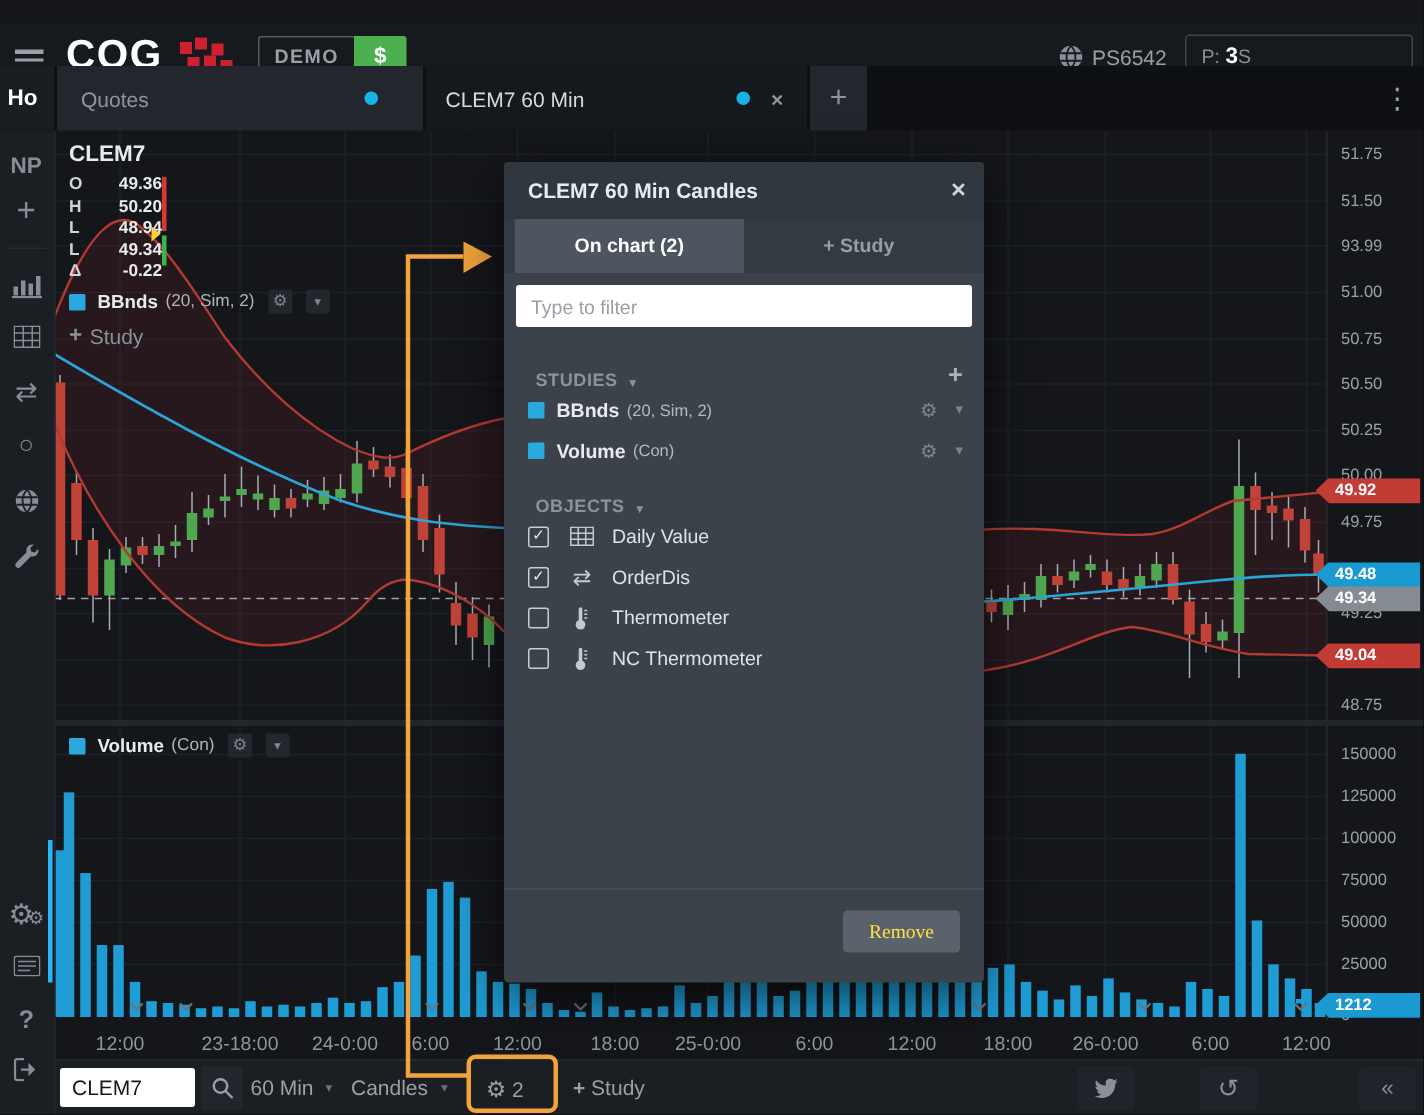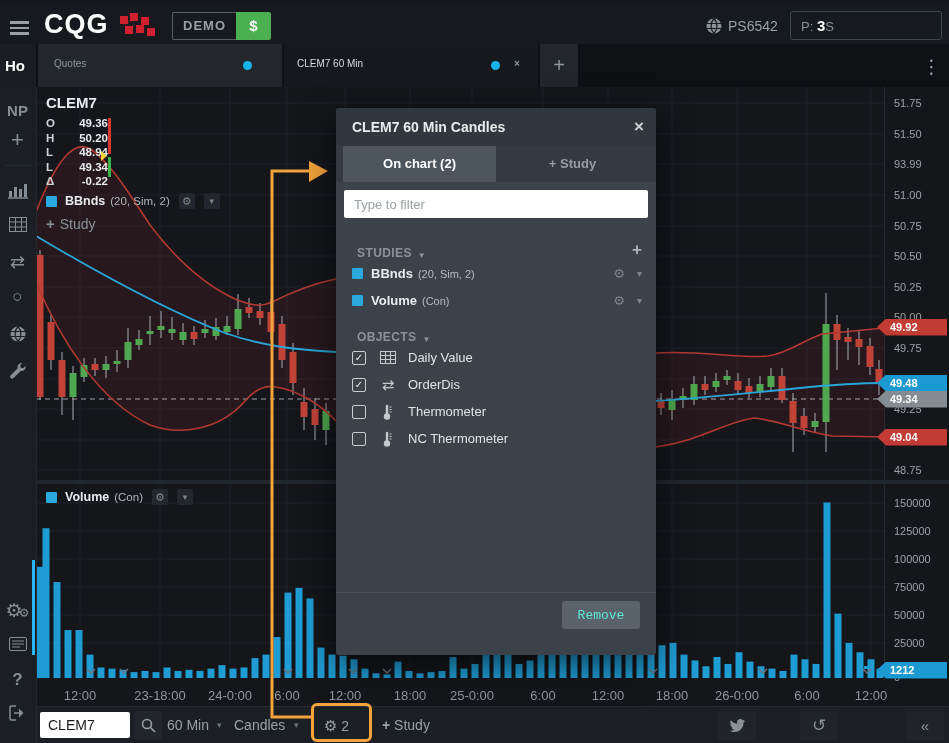--- a/index.html
+++ b/index.html
@@ -1,40 +1,40 @@
 <!DOCTYPE html>
 <html><head>
 <meta charset="utf-8">
 <style>
   html,body{margin:0;padding:0;background:#0b0d10;}
   #app{position:relative;width:949px;height:743px;overflow:hidden;
        font-family:"Liberation Sans","DejaVu Sans",sans-serif;background:#14161a;}
   .abs{position:absolute;}
   
-  #topbar{left:0;top:4px;width:949px;height:44px;background:#16191d;z-index:30;}
+  #topbar{left:0;top:16px;width:949px;height:44px;background:#16191d;z-index:30;}
   .hbar{width:19px;height:2.5px;background:#9aa0a6;margin:3px 0;}
   #logo-text{left:44px;top:5px;font-size:27px;font-weight:bold;color:#fff;letter-spacing:1px;}
   .logo-sq{position:absolute;width:8px;height:8px;background:#cf2030;}
   #demo-group{left:172px;top:8px;display:flex;border-radius:14px;}
   #demo-btn{width:64px;height:28px;line-height:26px;text-align:center;border:1px solid #575d63;
             border-right:none;border-radius:2px 0 0 2px;color:#9aa0a6;font-weight:bold;font-size:13px;letter-spacing:1px;box-sizing:border-box;}
   #dollar-btn{width:35px;height:28px;line-height:28px;text-align:center;background:#4caf50;color:#fff;
             font-weight:bold;font-size:15px;border-radius:0 2px 2px 0;}
   #account{left:728px;top:14px;font-size:14px;color:#9aa0a6;}
   #pos-box{left:790px;top:7px;width:152px;height:29px;border:1px solid #40464d;border-radius:3px;
            box-sizing:border-box;line-height:27px;padding-left:10px;font-size:13px;color:#8a9097;}
   #pos-box b{color:#fff;font-size:15px;}
   
   #tabbar{left:0;top:44px;width:949px;height:43px;background:#0e1013;z-index:30;}
   .tab{position:absolute;top:0;height:43px;box-sizing:border-box;}
   #tab-ho{left:0;width:36px;background:#1a1d22;color:#fff;font-weight:bold;font-size:15px;line-height:43px;padding-left:5px;}
   #tab-quotes{left:38px;width:244px;background:#23272d;}
   #tab-chart{left:284px;width:254px;background:#15181c;}
   #tab-plus{left:540px;width:38px;background:#23272d;text-align:center;line-height:43px;font-size:20px;color:#8f969d;}
-  .tab-label{position:absolute;top:14px;font-size:10px;}
+  .tab-label{position:absolute;top:14px;font-size:14px;}
   .dot{position:absolute;width:9px;height:9px;border-radius:50%;top:17px;}
   #kebab{right:8px;top:11px;font-size:19px;color:#9aa0a6;z-index:31;}
   
   #sidebar{left:0;top:87px;width:36px;height:656px;background:#1b1e23;border-right:1px solid #24282e;z-index:25;}
   .side-item{position:absolute;left:0;width:35px;text-align:center;color:#868d94;}
   
   #chart-bg{left:36px;top:87px;width:913px;height:619px;background:#14161a;z-index:5;}
   #chart-svg{left:36px;top:87px;z-index:10;}
   #axis-sep{left:884px;top:87px;width:1px;height:593px;background:#262b31;z-index:12;}
   #panel-div{left:36px;top:480px;width:913px;height:4px;background:#21262c;z-index:12;}
@@ -93,22 +93,22 @@
   .sparams{font-size:11px;color:#b3bac0;}
   .spacer{flex:1;}
   .mini{color:#7d848b;font-size:13px;margin-left:12px;}
   .caretg{font-size:10px;}
   .obj-row{height:27px;display:flex;align-items:center;padding:0 16px;}
   .cb{width:14px;height:14px;border:1.5px solid #c8cdd2;border-radius:2px;box-sizing:border-box;
       font-size:10px;line-height:11px;text-align:center;color:#eef1f3;font-weight:bold;margin-right:12px;}
   .obj-ic{width:20px;display:flex;justify-content:center;margin-right:10px;}
   .olabel{font-size:13px;color:#dfe3e7;}
   #dlg-footer{position:absolute;bottom:0;left:0;right:0;height:62px;border-top:1px solid #474f57;}
-  #remove-btn{position:absolute;right:16px;top:8px;width:78px;height:28px;background:#5a626b;border:none;
-      border-radius:3px;color:#5eead4;font-size:13px;font-family:Liberation Mono, monospace;}
+  #remove-btn{position:absolute;right:16px;top:14px;width:78px;height:28px;background:#5a626b;border:none;
+      border-radius:3px;color:#fde047;font-size:13px;font-family:Liberation Serif, serif;}
   .tri-right{width:0;height:0;border-top:5px solid transparent;border-bottom:5px solid transparent;border-left:6px solid #ffd23a;}
 </style>
 </head>
 <body>
 
 <div id="app">
 
   <div id="topbar" class="abs">
     <div class="abs" style="left:10px;top:14px;">
       <div class="hbar"></div>

